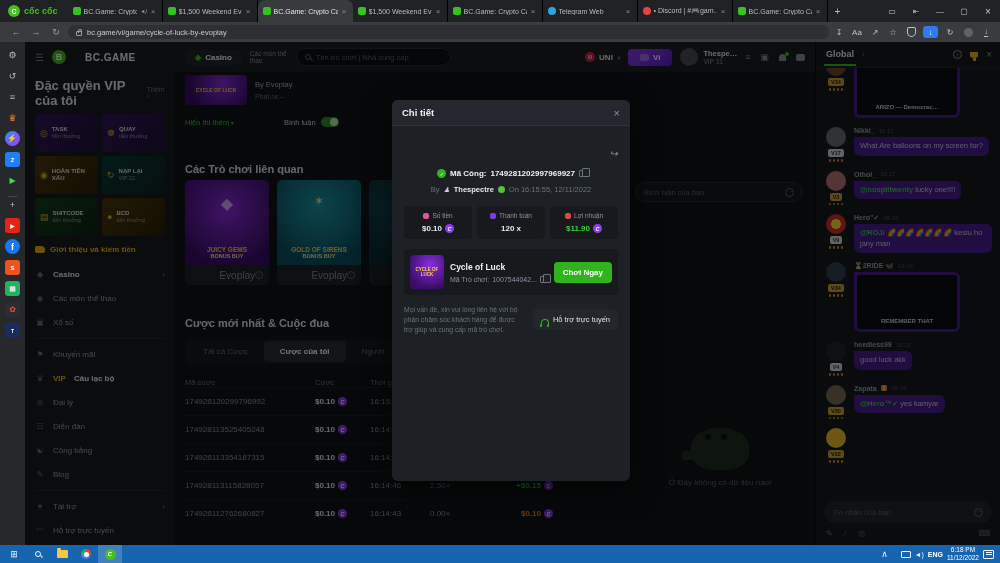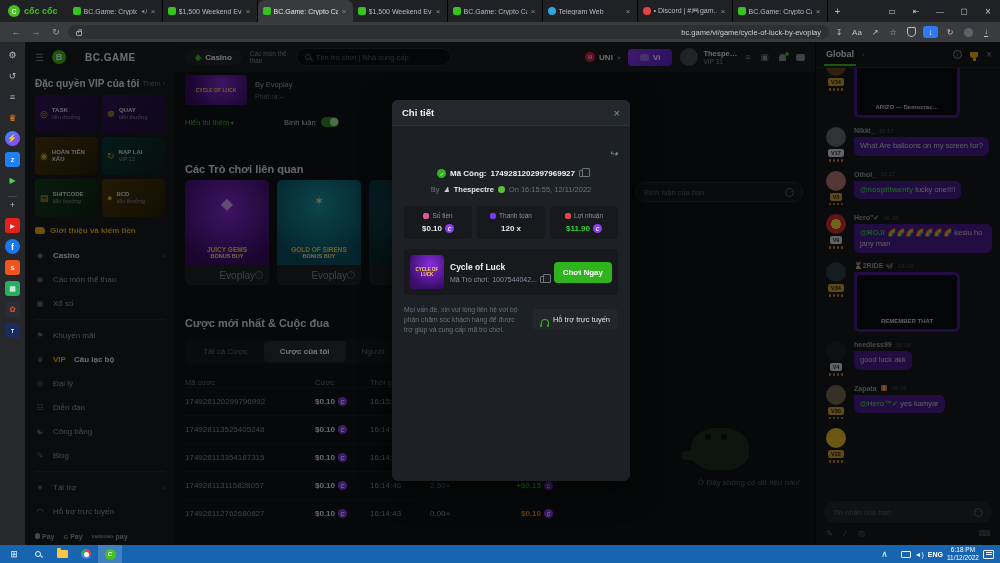--- a/index.html
+++ b/index.html
@@ -28,21 +28,21 @@
   .wc { width:24px; display:flex; align-items:center; justify-content:center; color:#c4c7cc; font-size:8px; }
   .wc.tabsearch::before { content:'▭'; }
   .wc.pinbar::before { content:'⇤'; }
   .wc.min::before { content:'—'; }
   .wc.max::before { content:'▢'; }
   .wc.close::before { content:'×'; font-size:10px; }
 
   
   .addressbar { height:20px; background:#393b3e; display:flex; align-items:center; gap:4px; padding:0 8px; }
   .navb { color:#9aa0a6; font-size:9px; width:16px; text-align:center; }
-  .urlfield { flex:1; height:14px; background:#2d2f33; border-radius:8px; display:flex; align-items:center; gap:5px; padding:0 8px;justify-content:space-between; }
+  .urlfield { flex:1; height:14px; background:#2d2f33; border-radius:8px; display:flex; align-items:center; gap:5px; padding:0 8px; }
   .lock { width:6px; height:5px; border:1px solid #9aa0a6; border-radius:1px; position:relative; margin-top:2px; }
   .lock::before { content:''; position:absolute; top:-3px; left:1px; width:2px; height:3px; border:1px solid #9aa0a6; border-bottom:none; border-radius:2px 2px 0 0; }
   .url { color:#c8ccd0; font-size:7.5px; white-space:nowrap; }
   .abicons { display:flex; gap:6px; align-items:center; }
   .abi { min-width:12px; height:12px; display:flex; align-items:center; justify-content:center; color:#c0c4c8; font-size:8px; }
   .abi.underline span { border-bottom:1px solid #c0c4c8; line-height:1; }
   .abi.blue { background:#2f7af5; border-radius:3px; color:#fff; width:15px; }
   .abi.shield::before { content:''; width:7px; height:8px; border:1px solid #c0c4c8; border-radius:2px 2px 50% 50%; }
   .abi.profile::before { content:''; width:9px; height:9px; border-radius:50%; background:#5f6368; }
 
@@ -66,21 +66,21 @@
   .dim { position:absolute; inset:0; background:rgba(0,0,0,0.55); z-index:5; pointer-events:none; }
 
   
   .site-sidebar { width:150px; flex:0 0 auto; background:#191c21; padding:0 10px; overflow:hidden; }
   .logo-row { height:30px; display:flex; align-items:center; gap:8px; }
   .burger { color:#7a828c; font-size:10px; }
   .slogo { width:14px; height:14px; border-radius:50%; background:#3dc31b; color:#fff; font-size:9px; font-weight:bold; display:flex; align-items:center; justify-content:center; }
   .slogo::before { content:'B'; }
   .sbrand { color:#eef1f4; font-weight:bold; font-size:10px; letter-spacing:.5px;padding-left:11px; }
   .vip-head { display:flex; justify-content:space-between; align-items:center; margin-top:6px; }
-  .vip-title { font-size:10px; font-weight:bold; color:#e6e9ec; }
+  .vip-title { font-size:13px; font-weight:bold; color:#e6e9ec; }
   .vip-more { font-size:7px; color:#6f7680; }
   .vip-more::after { content:' ›'; }
   .promo-grid { display:grid; grid-template-columns:1fr 1fr; gap:4px; margin-top:6px; }
   .promo { height:38px; border-radius:4px; padding:4px 5px; display:flex; gap:4px; align-items:center; overflow:hidden; }
   .promo.purple { background:linear-gradient(135deg,#35155e,#1e1238); }
   .promo.gold { background:linear-gradient(135deg,#4d3a0a,#2a2008); }
   .promo.teal { background:linear-gradient(135deg,#0a3d38,#0d2320); }
   .promo.green { background:linear-gradient(135deg,#14401c,#0e2413); }
   .promo .pic { font-size:9px; color:#d9b43a; }
   .promo .pt { font-size:6px; font-weight:bold; color:#dfe3e8; line-height:1.15; }
@@ -173,21 +173,21 @@
   .c-id { color:#8a93a0; }
   .c-bet { display:flex; align-items:center; gap:3px; color:#e6e9ec; font-weight:bold; }
   .c-time, .c-mult { color:#8a93a0; }
   .c-pay { display:flex; align-items:center; gap:3px; justify-content:flex-end; font-weight:bold; color:#8a93a0; padding-right:4px; }
   .c-pay b.pos { color:var(--profit-green,#35d435); }
   .c-pay b.neg { color:var(--loss-orange,#e0862c); }
   .c-pay b:empty + .coin { display:none; }
   .coin { width:9px; height:9px; border-radius:50%; background:var(--coin-purple,#8b3df5); color:#fff; font-size:5px; font-weight:bold; display:inline-flex; align-items:center; justify-content:center; flex:0 0 auto; }
   .coin::before { content:'C'; }
 
-  .empty-state { position:absolute; top:386px; right:15px; width:160px; text-align:right; }
+  .empty-state { position:absolute; top:386px; right:15px; width:160px; text-align:center; }
   .croc { width:58px; height:42px; margin:0 auto 8px; background:#20301f; border-radius:45% 45% 40% 40%; position:relative; }
   .croc::before { content:''; position:absolute; top:6px; left:14px; width:6px; height:6px; border-radius:50%; background:#0d130d; box-shadow:16px 0 0 #0d130d; }
   .croc::after { content:''; position:absolute; bottom:10px; left:-10px; width:26px; height:9px; background:#20301f; border-radius:5px; }
   .empty-text { color:#5b6470; font-size:8px; }
 
   
   .modal { position:absolute; left:367px; top:58px; width:238px; height:381px; background:#1d2025; border-radius:6px; z-index:6; box-shadow:0 8px 30px rgba(0,0,0,.7); overflow:hidden; }
   .modal-head { height:26px; background:#24272d; border-bottom:1px solid #2e3138; display:flex; align-items:center; justify-content:space-between; padding:0 10px; }
   .modal-title { color:#eef1f4; font-size:9.5px; font-weight:bold; }
   .modal-close { color:#8a93a0; font-size:11px; }

